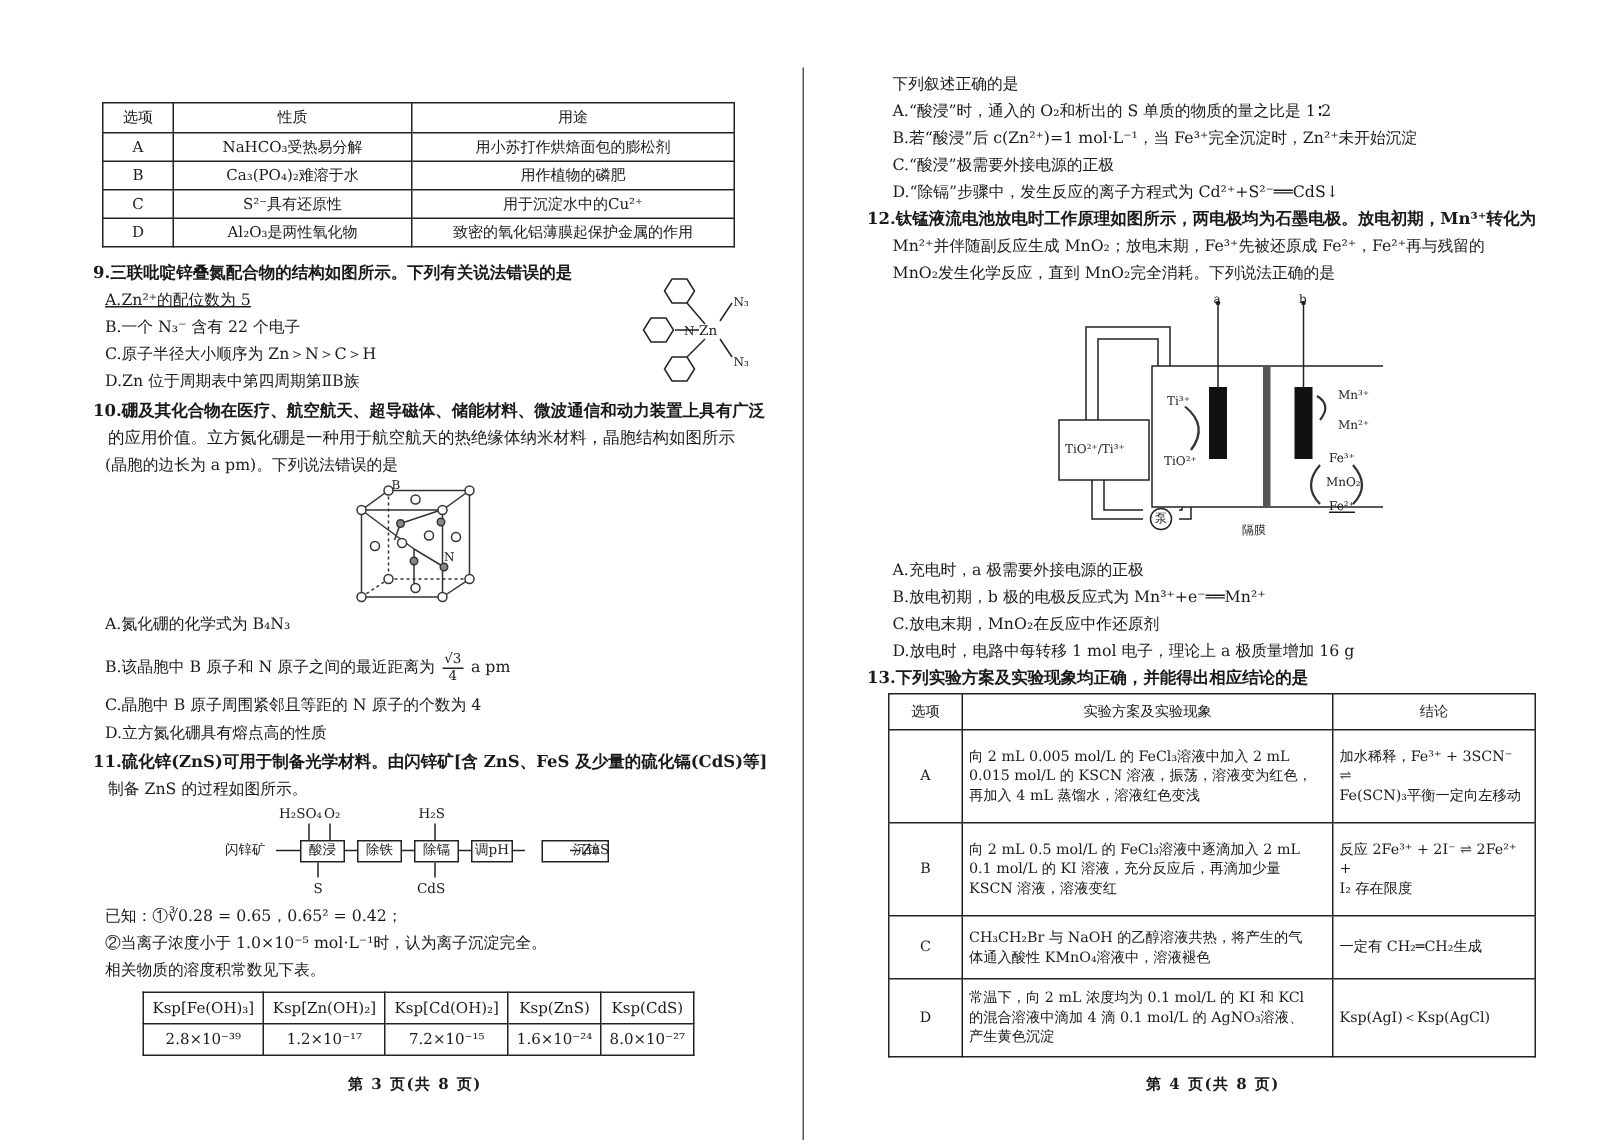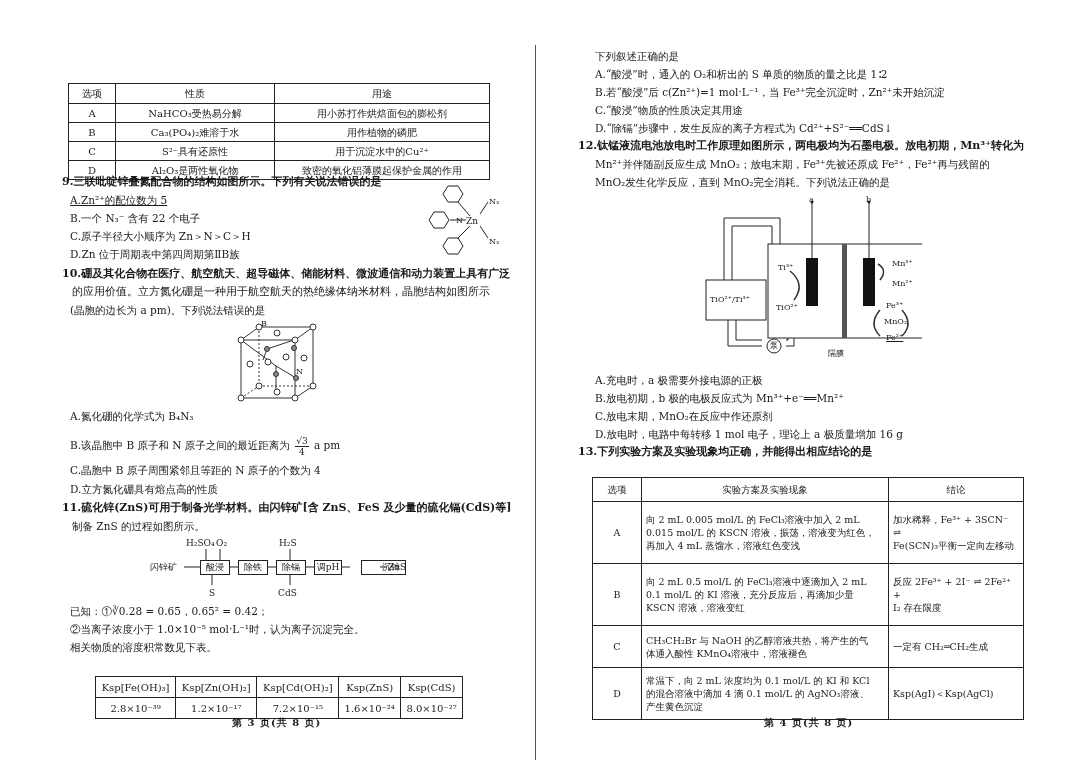--- a/index.html
+++ b/index.html
@@ -5,21 +5,21 @@
   html, body { margin:0; padding:0; }
   body { width:1080px; height:764px; background:#ffffff; position:relative; overflow:hidden;
          font-family:"DejaVu Serif","Liberation Serif",serif; color:#1a1a1a; font-size:11px; }
   .page { position:absolute; top:0; height:764px; }
   .page.left { left:0; width:535px; }
   .page.right { left:536px; width:544px; }
   .divider { position:absolute; left:535px; top:45px; width:1px; height:715px; background:#555; }
   .abs { position:absolute; white-space:nowrap; line-height:16px; }
   .q { font-weight:bold; font-size:11px; }
   .opt { font-size:10.5px; }
-  table.t { position:absolute; border-collapse:collapse; font-size:10px;margin-top:15px; }
+  table.t { position:absolute; border-collapse:collapse; font-size:10px; }
   table.t td { border:1px solid #222; text-align:center; padding:0 4px; line-height:13px; }
   table.t td.left { text-align:left; }
   table.t { border:1.5px solid #111; }
   .footer { position:absolute; font-size:10px; font-weight:bold; letter-spacing:1px; }
   .box { position:absolute; border:1px solid #222; font-size:9px; text-align:center; line-height:13px; background:#fff; }
   .frac { display:inline-block; vertical-align:middle; text-align:center; font-size:9px; line-height:10px; margin:0 2px; }
   .frac .n { border-bottom:1px solid #222; display:block; padding:0 1px; }
 </style>
 </head>
 <body>
@@ -197,21 +197,21 @@
 
   <div class="footer" style="left:232px;top:716px;">第 3 页(共 8 页)</div>
 </div>
 
 <div class="divider"></div>
 
 <div class="page right">
   <div class="abs opt" style="left:59px;top:48px;">下列叙述正确的是</div>
   <div class="abs opt" style="left:59px;top:66px;">A.“酸浸”时，通入的 O₂和析出的 S 单质的物质的量之比是 1∶2</div>
   <div class="abs opt" style="left:59px;top:84px;">B.若“酸浸”后 c(Zn²⁺)=1 mol·L⁻¹，当 Fe³⁺完全沉淀时，Zn²⁺未开始沉淀</div>
-  <div class="abs opt" style="left:59px;top:102px;">C.“酸浸”物质的性质决定其用途</div>
+  <div class="abs opt" style="left:59px;top:102px;">C.“酸浸”极需要外接电源的正极</div>
   <div class="abs opt" style="left:59px;top:120px;">D.“除镉”步骤中，发生反应的离子方程式为 Cd²⁺+S²⁻══CdS↓</div>
 
   <div class="abs q" style="left:42px;top:138px;">12.钛锰液流电池放电时工作原理如图所示，两电极均为石墨电极。放电初期，Mn³⁺转化为</div>
   <div class="abs opt" style="left:59px;top:156px;">Mn²⁺并伴随副反应生成 MnO₂；放电末期，Fe³⁺先被还原成 Fe²⁺，Fe²⁺再与残留的</div>
   <div class="abs opt" style="left:59px;top:174px;">MnO₂发生化学反应，直到 MnO₂完全消耗。下列说法正确的是</div>
 
   <div style="position:absolute;left:166px;top:196px;width:220px;height:170px;font-size:8px;">
     <svg class="abs" style="left:0;top:0;" width="220" height="170">
       <g fill="none" stroke="#222" stroke-width="1">
         <rect x="66" y="48" width="156" height="94"></rect>

